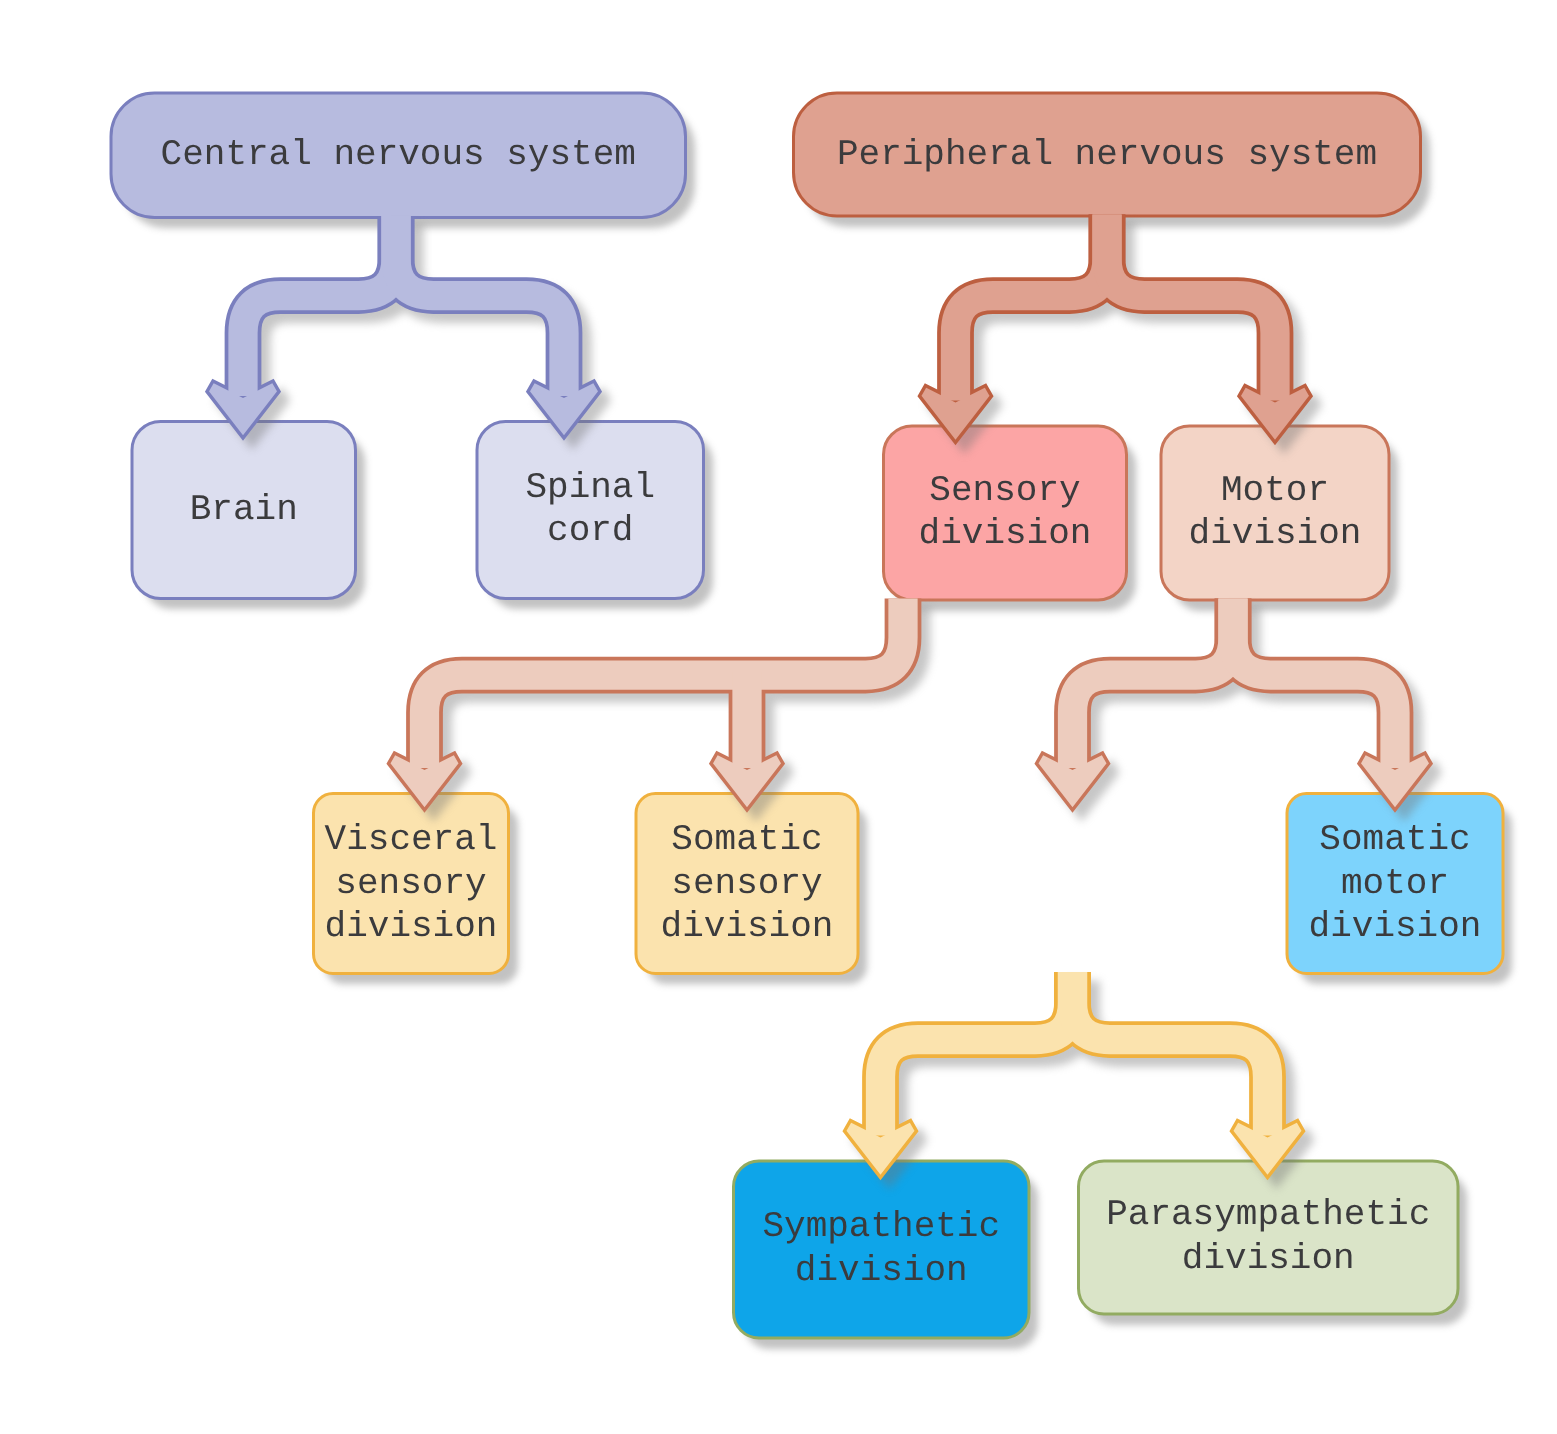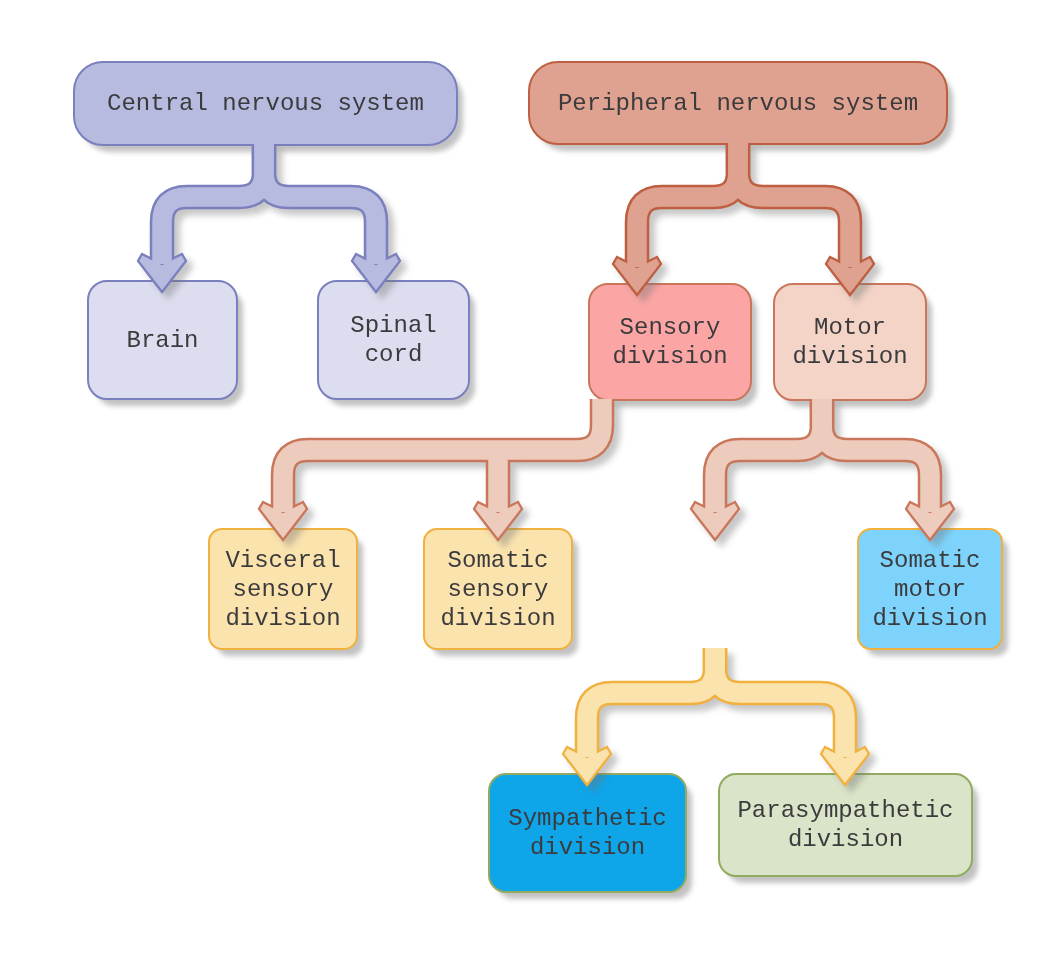--- a/index.html
+++ b/index.html
@@ -60,21 +60,21 @@
   </div>
 
   <div class="node" style="left: 588px; top: 283px; width: 164px; height: 118px; border-radius: 20px; background: #fca5a5; border-color: rgb(201, 118, 90);">
     <span>Sensory division</span>
   </div>
 
   <div class="node" style="left: 773px; top: 283px; width: 154px; height: 118px; border-radius: 20px; background: rgb(243, 212, 198); border-color: rgb(201, 118, 90);">
     <span>Motor division</span>
   </div>
 
-  <div class="node" style="left: 208px; top: 528px; width: 150px; height: 122px; border-radius: 14px; background: rgb(251, 227, 174); border-color: rgb(240, 177, 62);">
+  <div class="node" style="left: 208px; top: 528px; width: 132px; height: 122px; border-radius: 14px; background: rgb(251, 227, 174); border-color: rgb(240, 177, 62);">
     <span>Visceral sensory division</span>
   </div>
 
   <div class="node" style="left: 423px; top: 528px; width: 150px; height: 122px; border-radius: 14px; background: rgb(251, 227, 174); border-color: rgb(240, 177, 62); justify-content: flex-end;">
     <span>Somatic sensory division</span>
   </div>
 
 
   <div class="node" style="left: 857px; top: 528px; width: 146px; height: 122px; border-radius: 14px; background: #7dd3fc; border-color: rgb(240, 177, 62);">
     <span>Somatic motor division</span>

